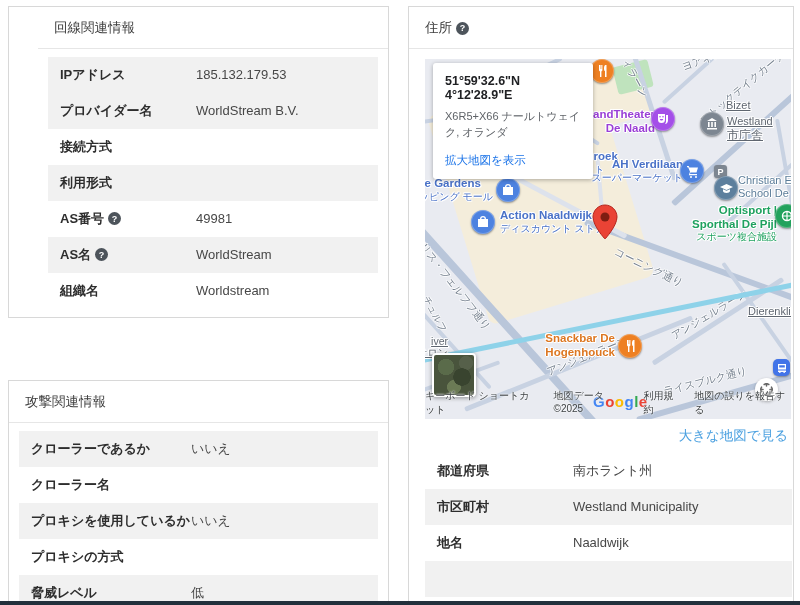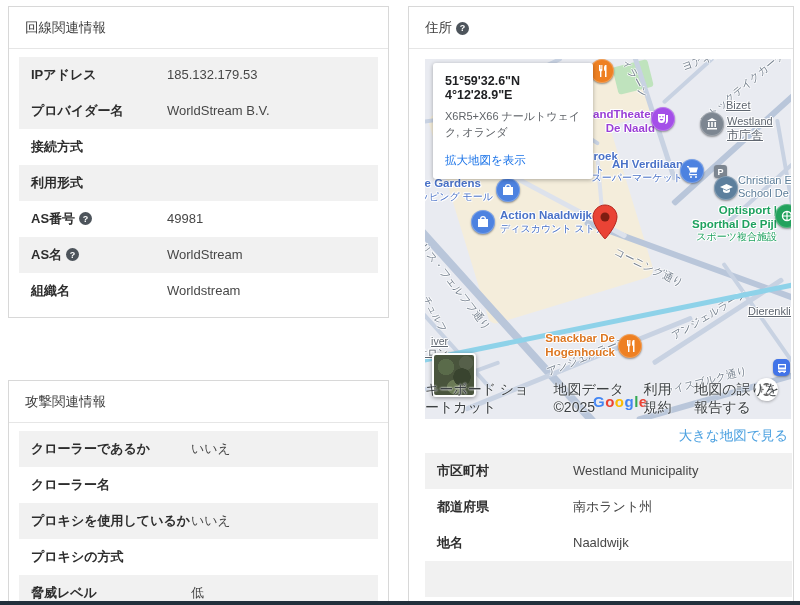--- a/index.html
+++ b/index.html
@@ -34,39 +34,39 @@
   .picon svg{display:block;}
   .c-shop{background:#4d82e0;}  .c-food{background:#ee8022;}  .c-theater{background:#a44fe8;}
   .c-gov{background:#7d8691;}   .c-school{background:#5d7f9d;} .c-sport{background:#23a25d;}
   .t-shop{color:#4a72c8;} .t-food{color:#dd7722;} .t-theater{color:#9a3fd6;}
   .t-gray{color:#5f6670;text-decoration:underline;} .t-school{color:#5c7d99;} .t-sport{color:#1ea15f;}
   .infocard{position:absolute;left:8px;top:4px;width:160px;background:#fff;border-radius:3px;z-index:30;
             box-shadow:0 1px 4px rgba(0,0,0,.3);padding:11px 12px;box-sizing:border-box;}
   .infocard .t{font-size:12.5px;font-weight:bold;color:#202124;font-family:"Liberation Sans",sans-serif;}
   .infocard .s{font-size:11px;color:#5f6368;margin-top:7px;line-height:1.45;}
   .infocard .l{font-size:11.5px;color:#1a73e8;margin-top:12px;}
-  .attrib{position:absolute;right:4px;bottom:2px;display:flex;gap:14px;font-size:14px;color:#3c4043;z-index:20;
+  .attrib{position:absolute;right:4px;bottom:2px;display:flex;gap:14px;font-size:10px;color:#3c4043;z-index:20;
           text-shadow:0 0 2px #fff,0 0 2px #fff;}
   .glogo{position:absolute;left:168px;bottom:9px;font-size:15px;font-weight:bold;z-index:20;letter-spacing:.5px;}
   .sat{position:absolute;left:7px;bottom:22px;width:40px;height:40px;border:2px solid #fff;border-radius:4px;z-index:20;
        box-shadow:0 1px 4px rgba(0,0,0,.4);
        background:radial-gradient(circle at 30% 30%,#5a6b4a 0 20%,transparent 21%),
                   radial-gradient(circle at 70% 55%,#39442f 0 24%,transparent 25%),
                   radial-gradient(circle at 50% 80%,#6b7a55 0 18%,transparent 19%),
                   radial-gradient(circle at 80% 20%,#56604a 0 15%,transparent 16%),#49543c;}
   .expandctl{position:absolute;left:330px;top:319px;width:23px;height:23px;border-radius:50%;background:#fff;z-index:20;
              box-shadow:0 1px 3px rgba(0,0,0,.3);display:flex;align-items:center;justify-content:center;}
   .pin{position:absolute;left:167px;top:145px;z-index:10;}
   .biglink{display:block;text-align:right;padding:8px 4px 2px 0;font-size:13.5px;color:#4aa0e0;text-decoration:none;}
   .bottombar{position:absolute;left:0;top:601px;width:800px;height:4px;background:#22303c;z-index:50;}
 </style>
 </head>
 <body>
 
-<div class="card" style="left:8px;top:6px;width:381px;">
+<div class="card" style="left:8px;top:6px;width:381px;padding-left:29px;">
   <div class="card-h">回線関連情報</div>
   <div class="card-b">
     <div class="row alt">
       <div class="lbl">IPアドレス</div>
       <div class="val">185.132.179.53</div>
     </div>
     <div class="row alt">
       <div class="lbl">プロバイダー名</div>
       <div class="val">WorldStream B.V.</div>
     </div>
@@ -297,29 +297,29 @@
         <span>キーボード ショートカット</span>
         <span>地図データ ©2025</span>
         <span>利用規約</span>
         <span>地図の誤りを報告する</span>
       </div>
     </div>
 
     <a class="biglink" href="#">大きな地図で見る</a>
 
     <div style="margin-top:6px;">
+      <div class="row">
+        <div class="lbl">都道府県</div>
+        <div class="val">南ホラント州</div>
+      </div>
       <div class="row alt">
         <div class="lbl">市区町村</div>
         <div class="val">Westland Municipality</div>
       </div>
       <div class="row">
-        <div class="lbl">都道府県</div>
-        <div class="val">南ホラント州</div>
-      </div>
-      <div class="row">
         <div class="lbl">地名</div>
         <div class="val">Naaldwijk</div>
       </div>
       <div class="row alt" style="height:16px;"></div>
     </div>
   </div>
 </div>
 
 <div class="bottombar"></div>
 

